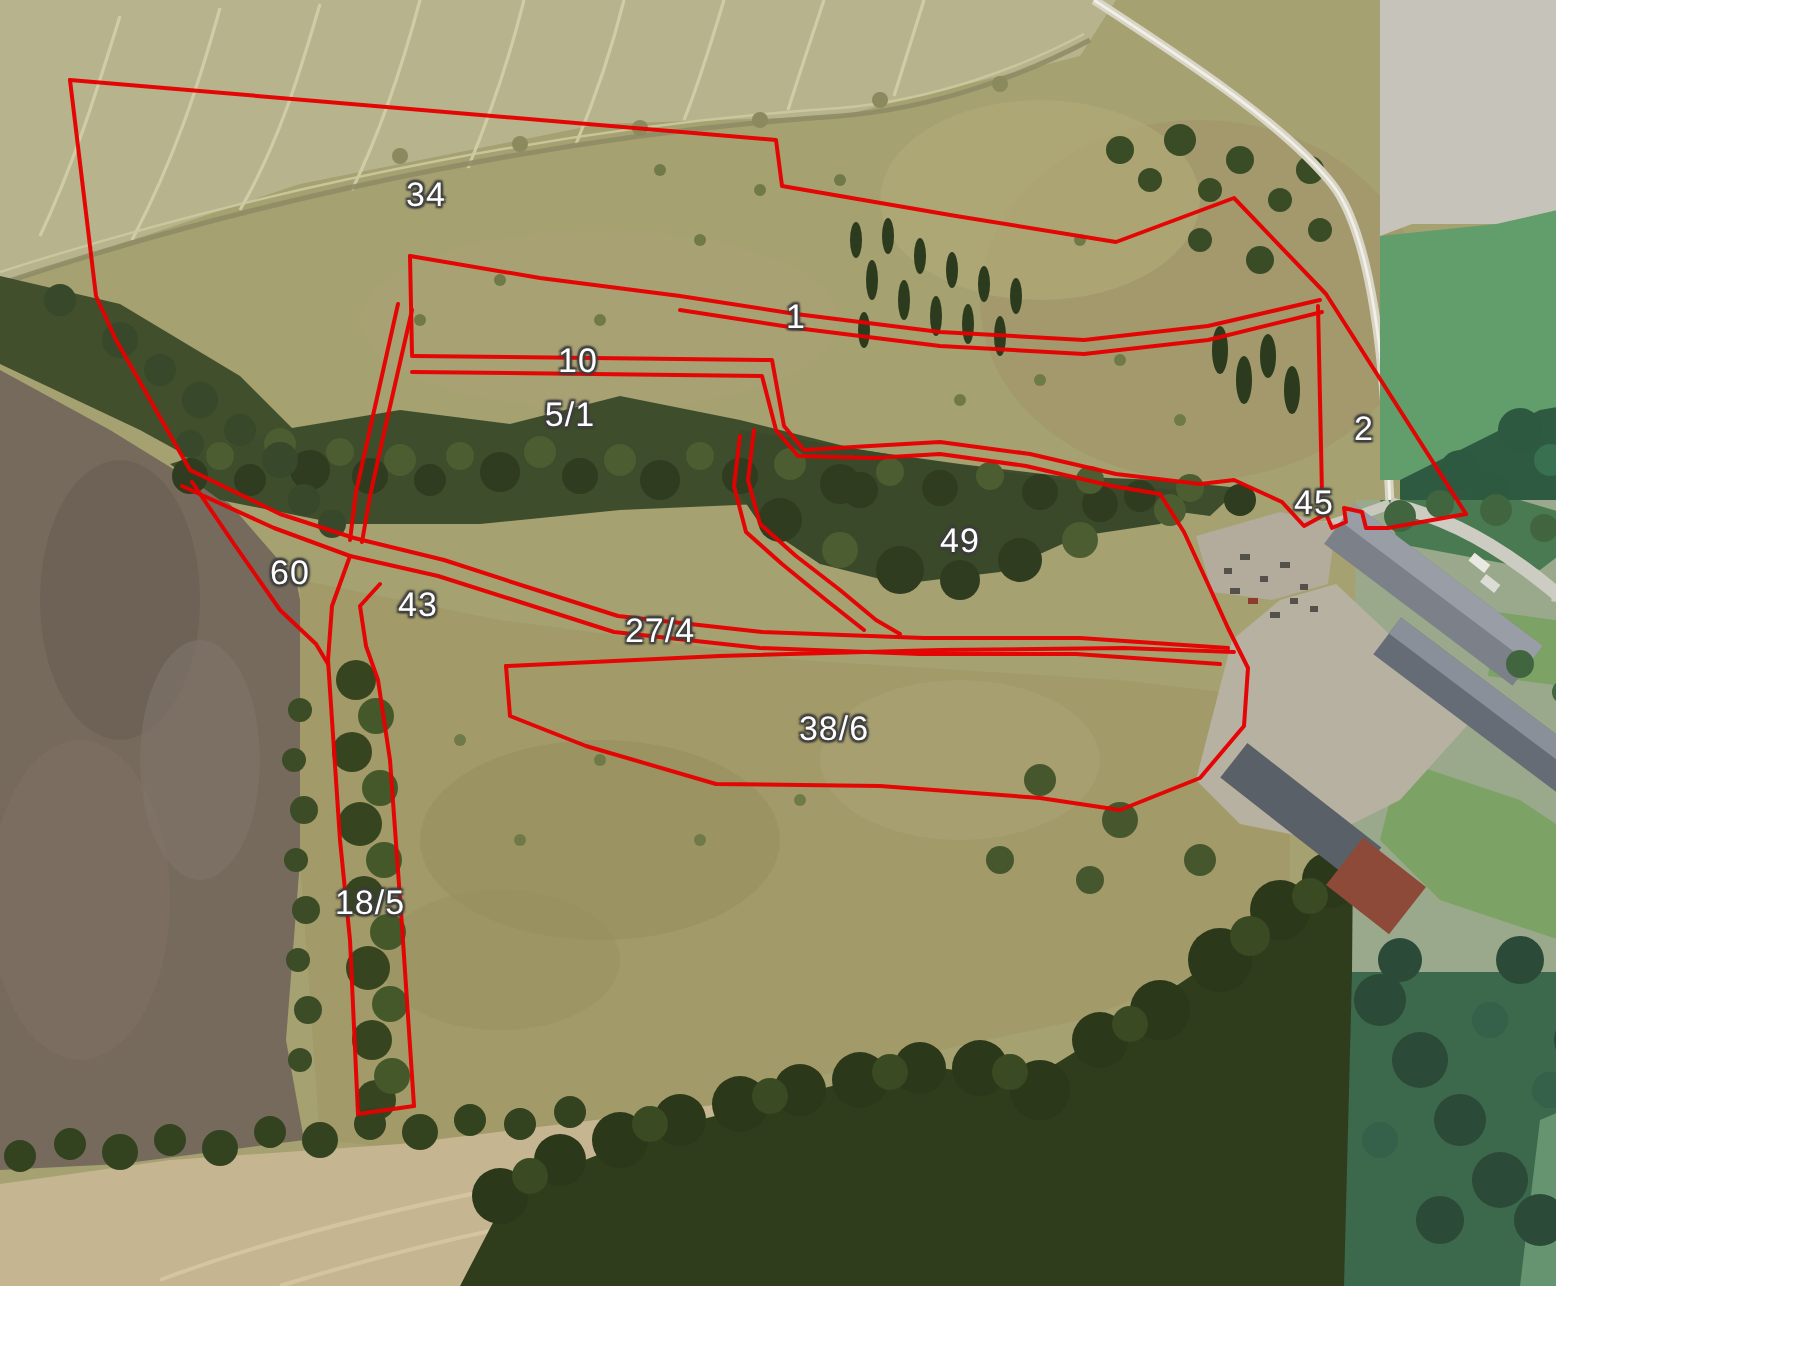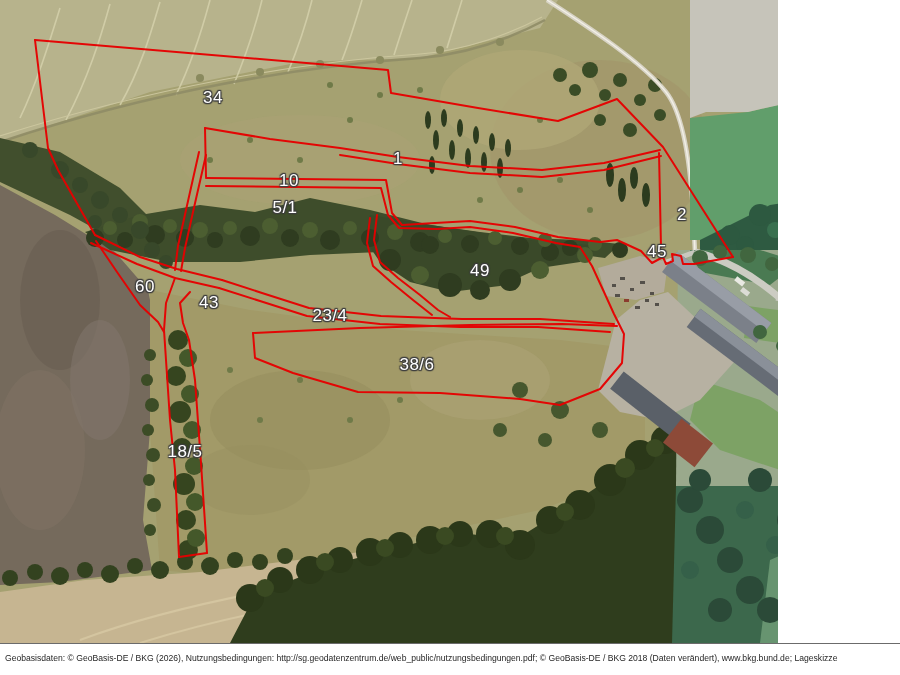--- a/index.html
+++ b/index.html
@@ -424,21 +424,18 @@
 
     <div class="parcel-label" style="left:213px;top:98px">34</div>
     <div class="parcel-label" style="left:398px;top:159px">1</div>
     <div class="parcel-label" style="left:289px;top:181px">10</div>
     <div class="parcel-label" style="left:285px;top:208px">5/1</div>
     <div class="parcel-label" style="left:682px;top:215px">2</div>
     <div class="parcel-label" style="left:657px;top:252px">45</div>
     <div class="parcel-label" style="left:480px;top:271px">49</div>
     <div class="parcel-label" style="left:145px;top:287px">60</div>
     <div class="parcel-label" style="left:209px;top:303px">43</div>
-    <div class="parcel-label" style="left:330px;top:316px">23/4</div>
+    <div class="parcel-label" style="left:330px;top:316px">27/4</div>
     <div class="parcel-label" style="left:417px;top:365px">38/6</div>
     <div class="parcel-label" style="left:185px;top:452px">18/5</div>
   </div>
 
-  <div class="footer">
-    <span>Geobasisdaten: © GeoBasis-DE / BKG (2026), Nutzungsbedingungen: http://sg.geodatenzentrum.de/web_public/nutzungsbedingungen.pdf; © GeoBasis-DE / BKG 2018 (Daten verändert), www.bkg.bund.de; Lageskizze</span>
-  </div>
 </div>
 
 </body></html>

